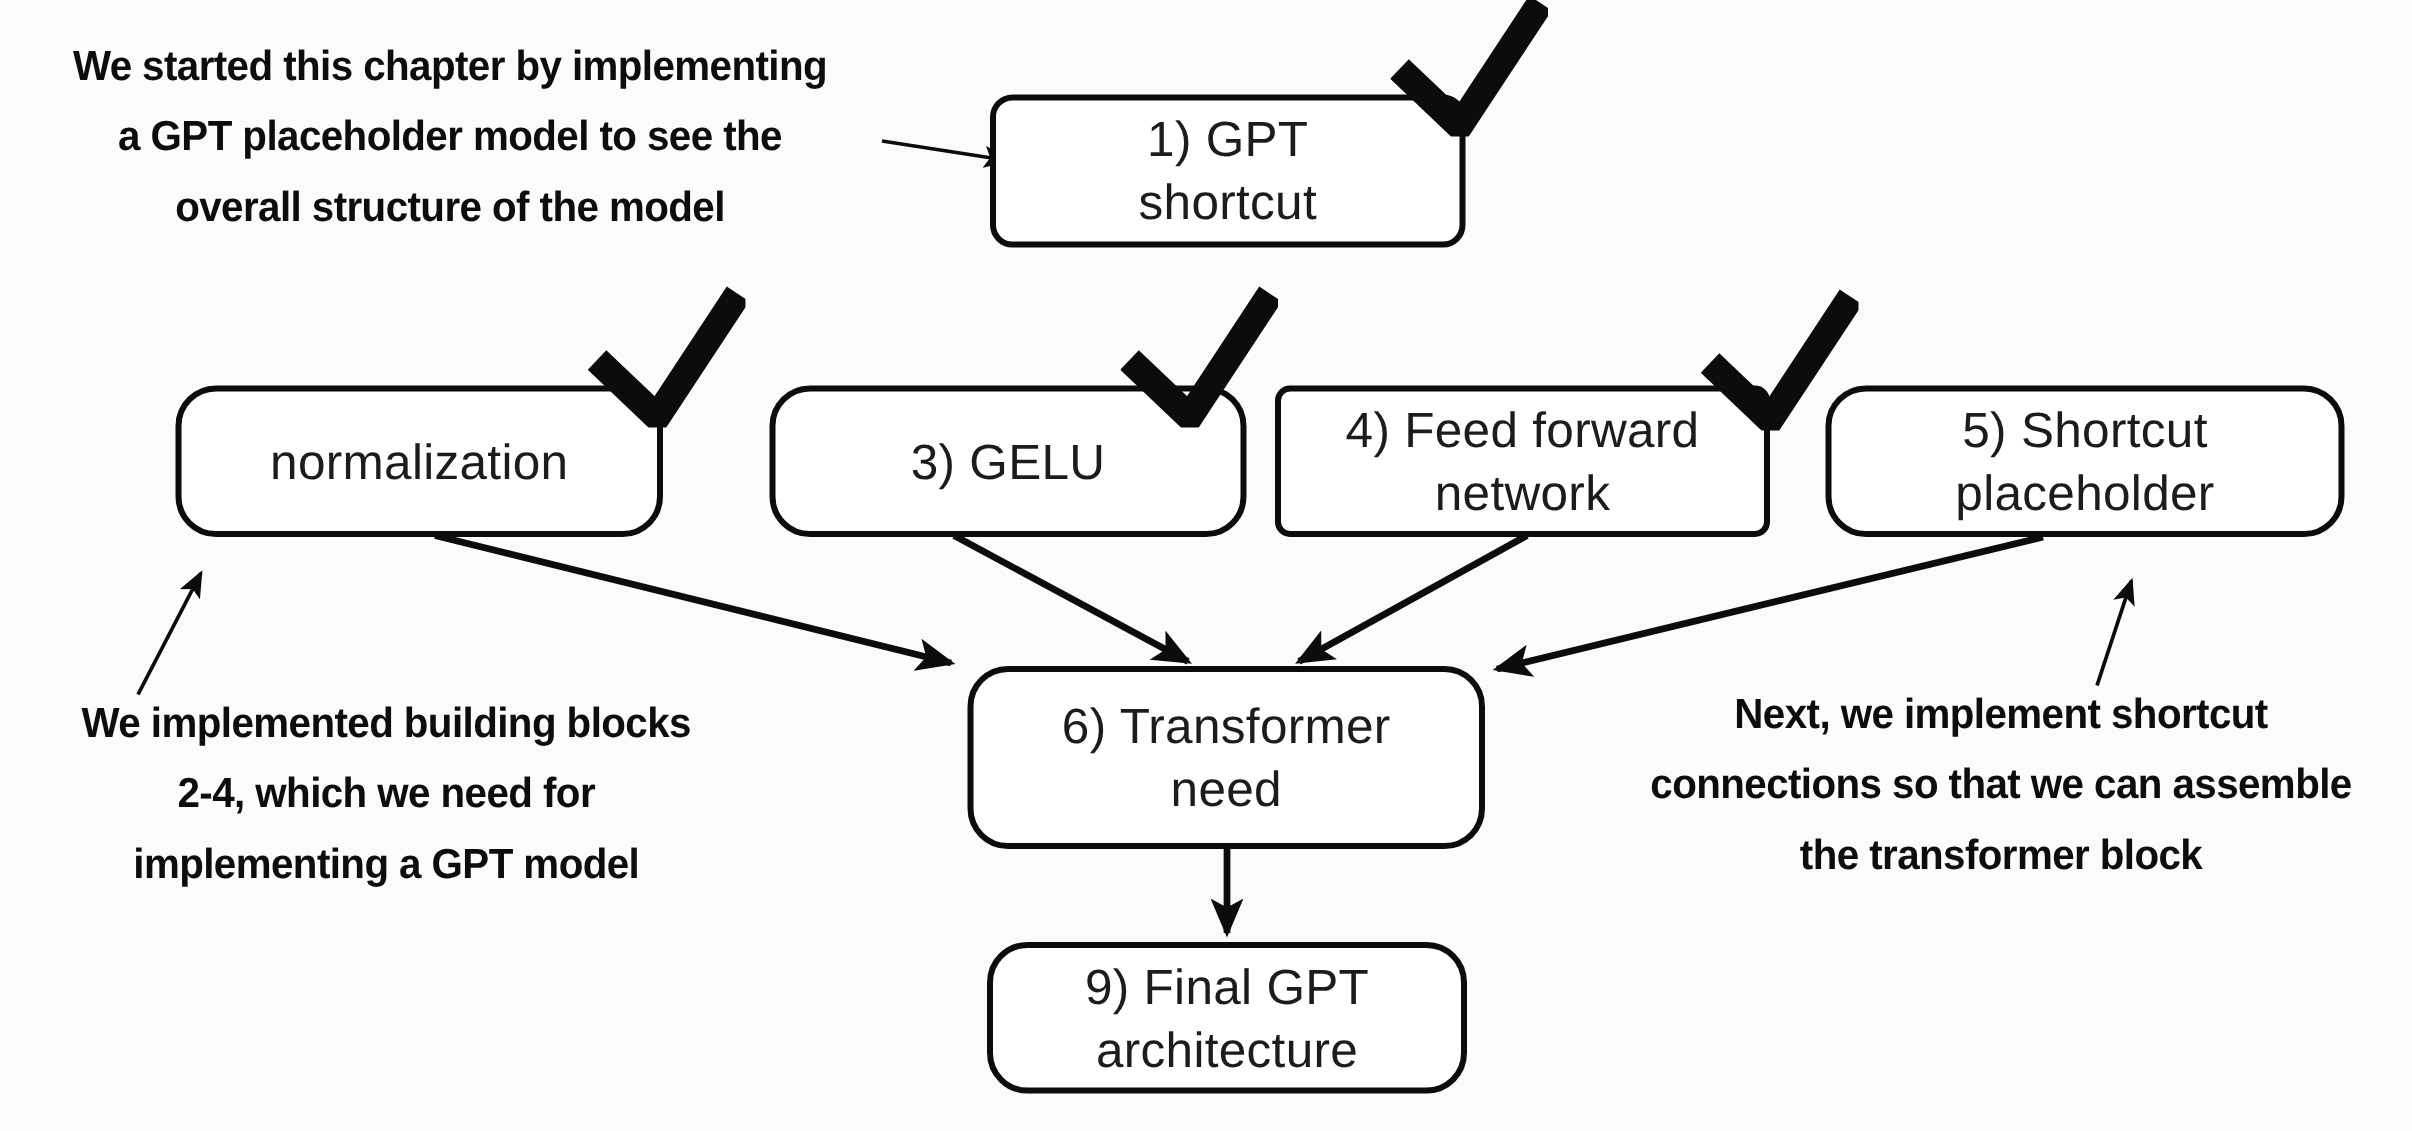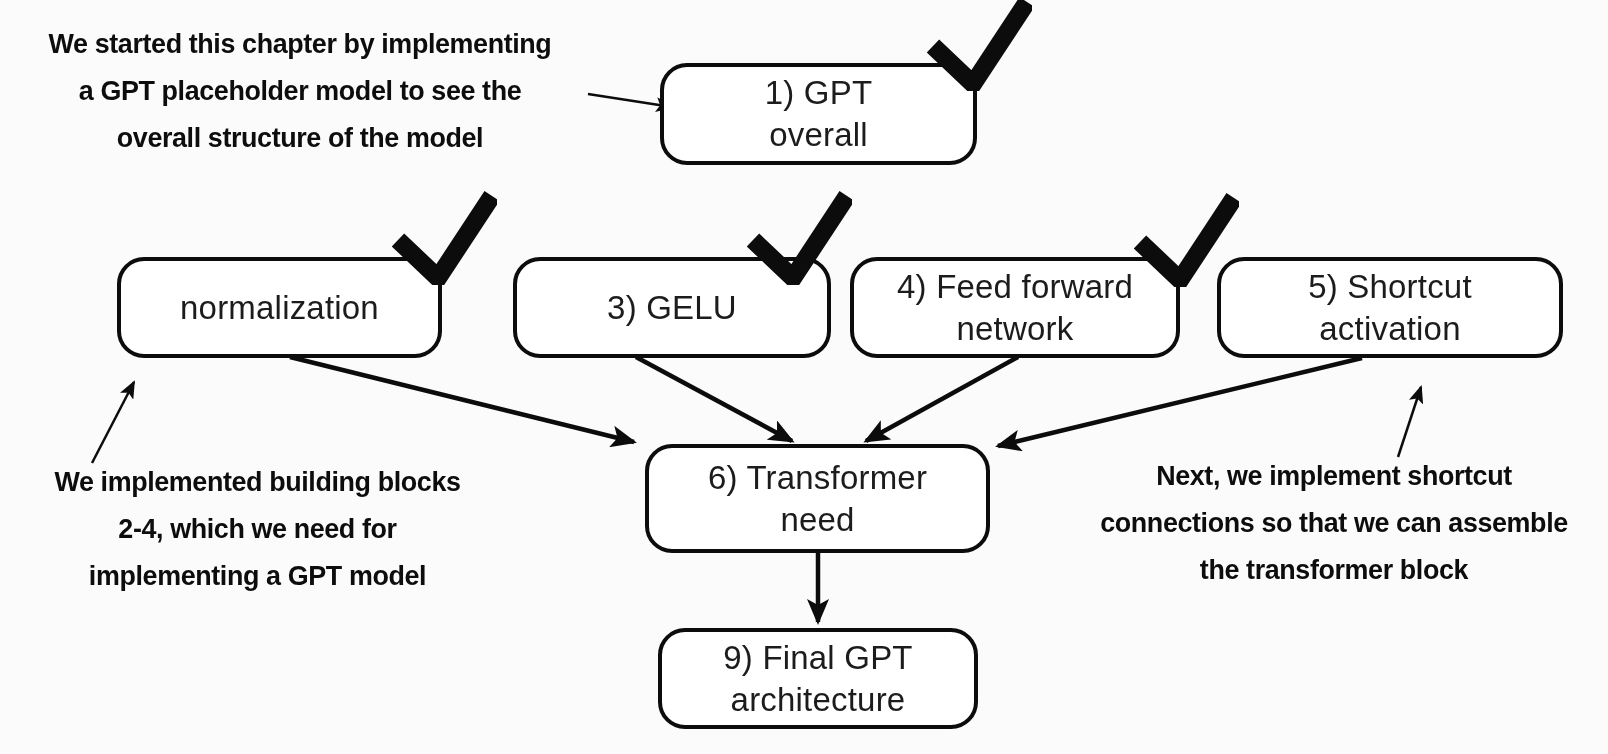--- a/index.html
+++ b/index.html
@@ -81,44 +81,44 @@
 
     <line x1="1362" y1="358" x2="998" y2="446" stroke="#0c0c0c" stroke-width="4.5" marker-end="url(#ah-big)"></line>
 
     <line x1="818" y1="551" x2="818" y2="622" stroke="#0c0c0c" stroke-width="4.5" marker-end="url(#ah-big)"></line>
 
     <line x1="92" y1="463" x2="134" y2="382" stroke="#0c0c0c" stroke-width="2.5" marker-end="url(#ah-small)"></line>
 
     <line x1="1398" y1="457" x2="1421" y2="387" stroke="#0c0c0c" stroke-width="2.5" marker-end="url(#ah-small)"></line>
   </svg>
 
-  <div class="node" style="left:660px; top:63px; width:317px; height:102px;">
+  <div class="node" style="left:660px; top:63px; width:317px; height:102px;border-radius:15px;">
     <span>1) GPT</span>
-    <span>overall</span>
+    <span>shortcut</span>
   </div>
 
   <div class="node" style="left:117px; top:257px; width:325px; height:101px;">
     <span>normalization</span>
   </div>
 
   <div class="node" style="left:477px; top:257px; width:318px; height:101px;margin-left:36px;">
     <span>3) GELU</span>
   </div>
 
-  <div class="node" style="left:850px; top:257px; width:330px; height:101px;">
+  <div class="node" style="left:850px; top:257px; width:330px; height:101px;border-radius:10px;">
     <span>4) Feed forward</span>
     <span>network</span>
   </div>
 
   <div class="node" style="left:1217px; top:257px; width:346px; height:101px;">
     <span>5) Shortcut</span>
-    <span>activation</span>
+    <span>placeholder</span>
   </div>
 
-  <div class="node" style="left:645px; top:444px; width:345px; height:109px;">
+  <div class="node" style="left:645px; top:444px; width:345px; height:122px;">
     <span>6) Transformer</span>
     <span>need</span>
   </div>
 
   <div class="node" style="left:658px; top:628px; width:320px; height:101px;">
     <span>9) Final GPT</span>
     <span>architecture</span>
   </div>
 
   <svg class="check" style="left:927px; top:-4px;" width="105" height="95" viewBox="0 0 105 95">

